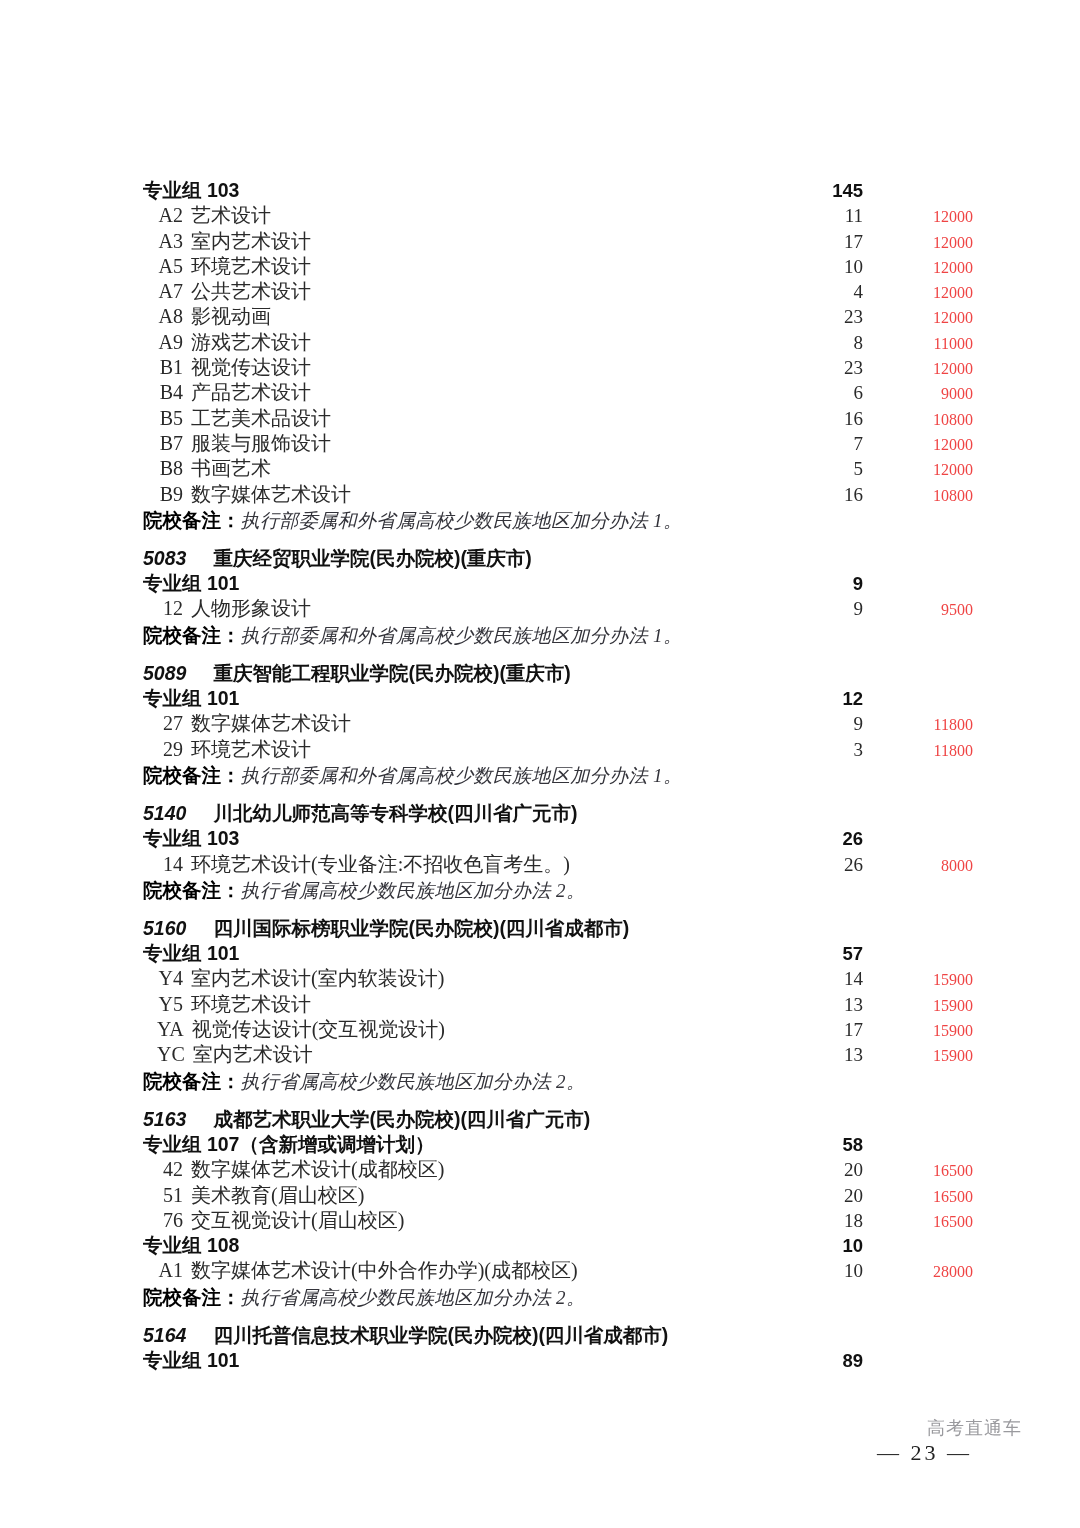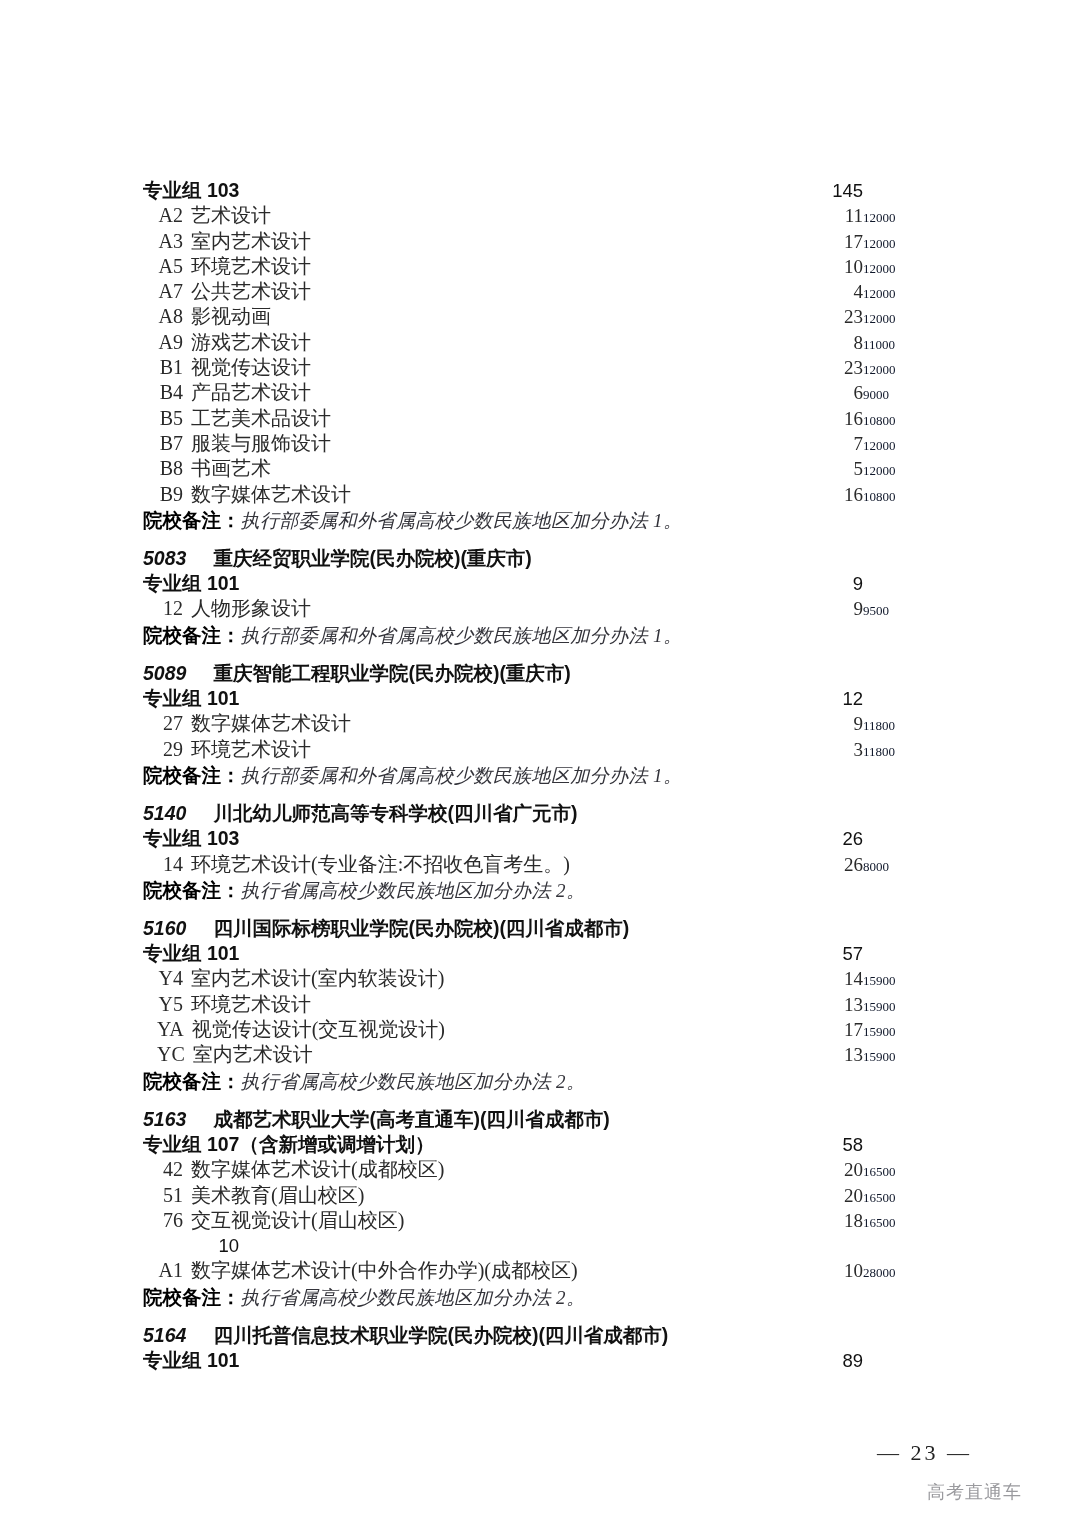--- a/index.html
+++ b/index.html
@@ -32,23 +32,24 @@
     flex:0 0 auto;
     width:96px;
     text-align:right;
     font-family:"Liberation Serif","DejaVu Serif",serif;
     font-size:19px;
     color:#2a2a2a;
   }
   .row .fee{
     flex:0 0 auto;
     width:110px;
-    font-family:"Liberation Serif","DejaVu Serif",serif;
-    font-size:13px;
-    color:#0f172a;
+    text-align:right;
+    font-family:"Liberation Serif","DejaVu Serif",serif;
+    font-size:16px;
+    color:#ef4444;
   }
 
   
   .school{
     font-family:"Liberation Sans","DejaVu Sans",sans-serif;
     font-weight:bold;
     font-size:19.5px;
     letter-spacing:0px;
     color:#111;
   }
@@ -60,21 +61,21 @@
     font-weight:bold;
     font-size:19.5px;
     color:#111;
   }
   .group .count{
     font-family:"Liberation Sans","DejaVu Sans",sans-serif;
     font-weight:bold;
     font-size:18.5px;
     color:#111;
   }
-  .group .gnum{ font-weight:normal; }
+  .group .gnum{ font-weight:bold; }
 
   
   .major .label{
     font-family:"Liberation Serif","DejaVu Serif",serif;
     font-size:20px;
     color:#2a2a2a;
     padding-left:14px;
   }
   .major .label .mcode{
     display:inline-block;
@@ -115,21 +116,21 @@
     padding-right:11px;
     margin-top:16px;
   }
   .pagenum .inner{
     display:inline-block;
     margin-left:780px;
   }
   .watermark{
     position:absolute;
     right:58px;
-    top:1480px;
+    top:1416px;
     font-family:"Liberation Sans","DejaVu Sans",sans-serif;
     font-size:18px;
     color:#9a9a9e;
     letter-spacing:1px;
   }
 </style>
 </head>
 <body>
 
 <div class="page" id="page-root">
@@ -302,21 +303,21 @@
       <div class="count">13</div>
       <div class="fee">15900</div>
     </div>
     <div class="row note">
       <div class="label"><span class="nlabel">院校备注：</span><span class="ntext">执行省属高校少数民族地区加分办法 2。</span></div>
       <div class="count"></div>
       <div class="fee"></div>
     </div>
     <div class="gap"></div>
     <div class="row school">
-      <div class="label"><span class="code">5163</span><span>成都艺术职业大学(高考直通车)(四川省成都市)</span></div>
+      <div class="label"><span class="code">5163</span><span>成都艺术职业大学(民办院校)(四川省广元市)</span></div>
       <div class="count"></div>
       <div class="fee"></div>
     </div>
     <div class="row group">
       <div class="label">专业组 107（含新增或调增计划）</div>
       <div class="count gnum">58</div>
       <div class="fee"></div>
     </div>
     <div class="row major">
       <div class="label"><span class="mcode">42</span><span>数字媒体艺术设计(成都校区)</span></div>
@@ -327,20 +328,21 @@
       <div class="label"><span class="mcode">51</span><span>美术教育(眉山校区)</span></div>
       <div class="count">20</div>
       <div class="fee">16500</div>
     </div>
     <div class="row major">
       <div class="label"><span class="mcode">76</span><span>交互视觉设计(眉山校区)</span></div>
       <div class="count">18</div>
       <div class="fee">16500</div>
     </div>
     <div class="row group">
+      <div class="label">专业组 108</div>
       <div class="count gnum">10</div>
       <div class="fee"></div>
     </div>
     <div class="row major">
       <div class="label"><span class="mcode">A1</span><span>数字媒体艺术设计(中外合作办学)(成都校区)</span></div>
       <div class="count">10</div>
       <div class="fee">28000</div>
     </div>
     <div class="row note">
       <div class="label"><span class="nlabel">院校备注：</span><span class="ntext">执行省属高校少数民族地区加分办法 2。</span></div>

